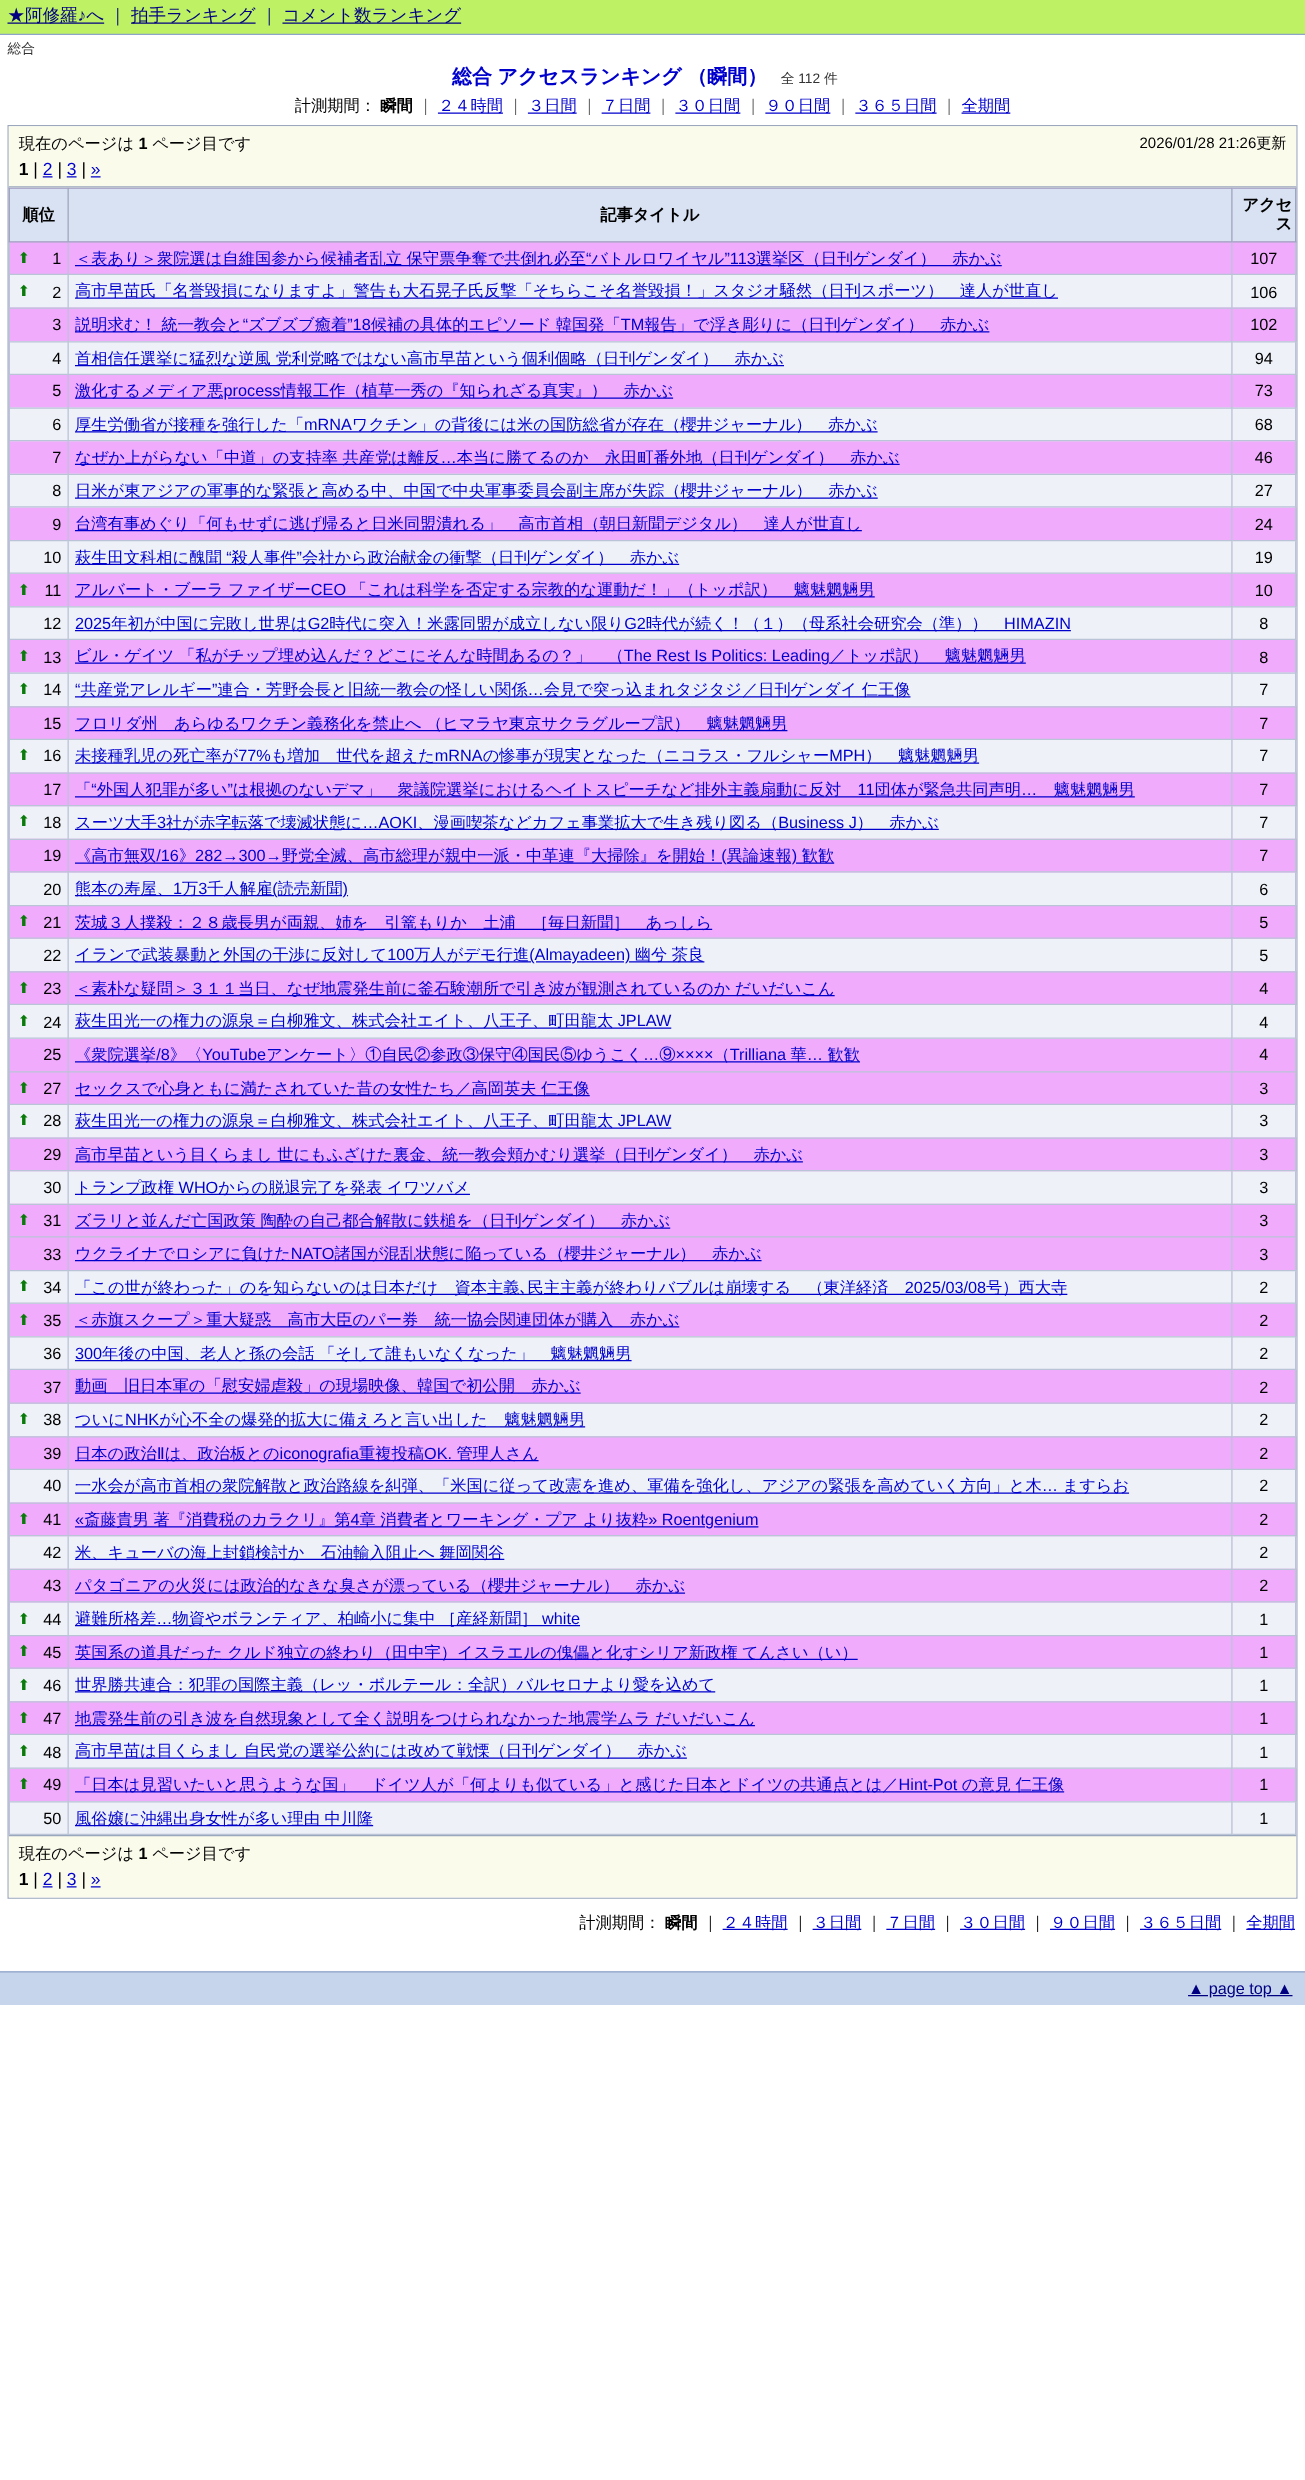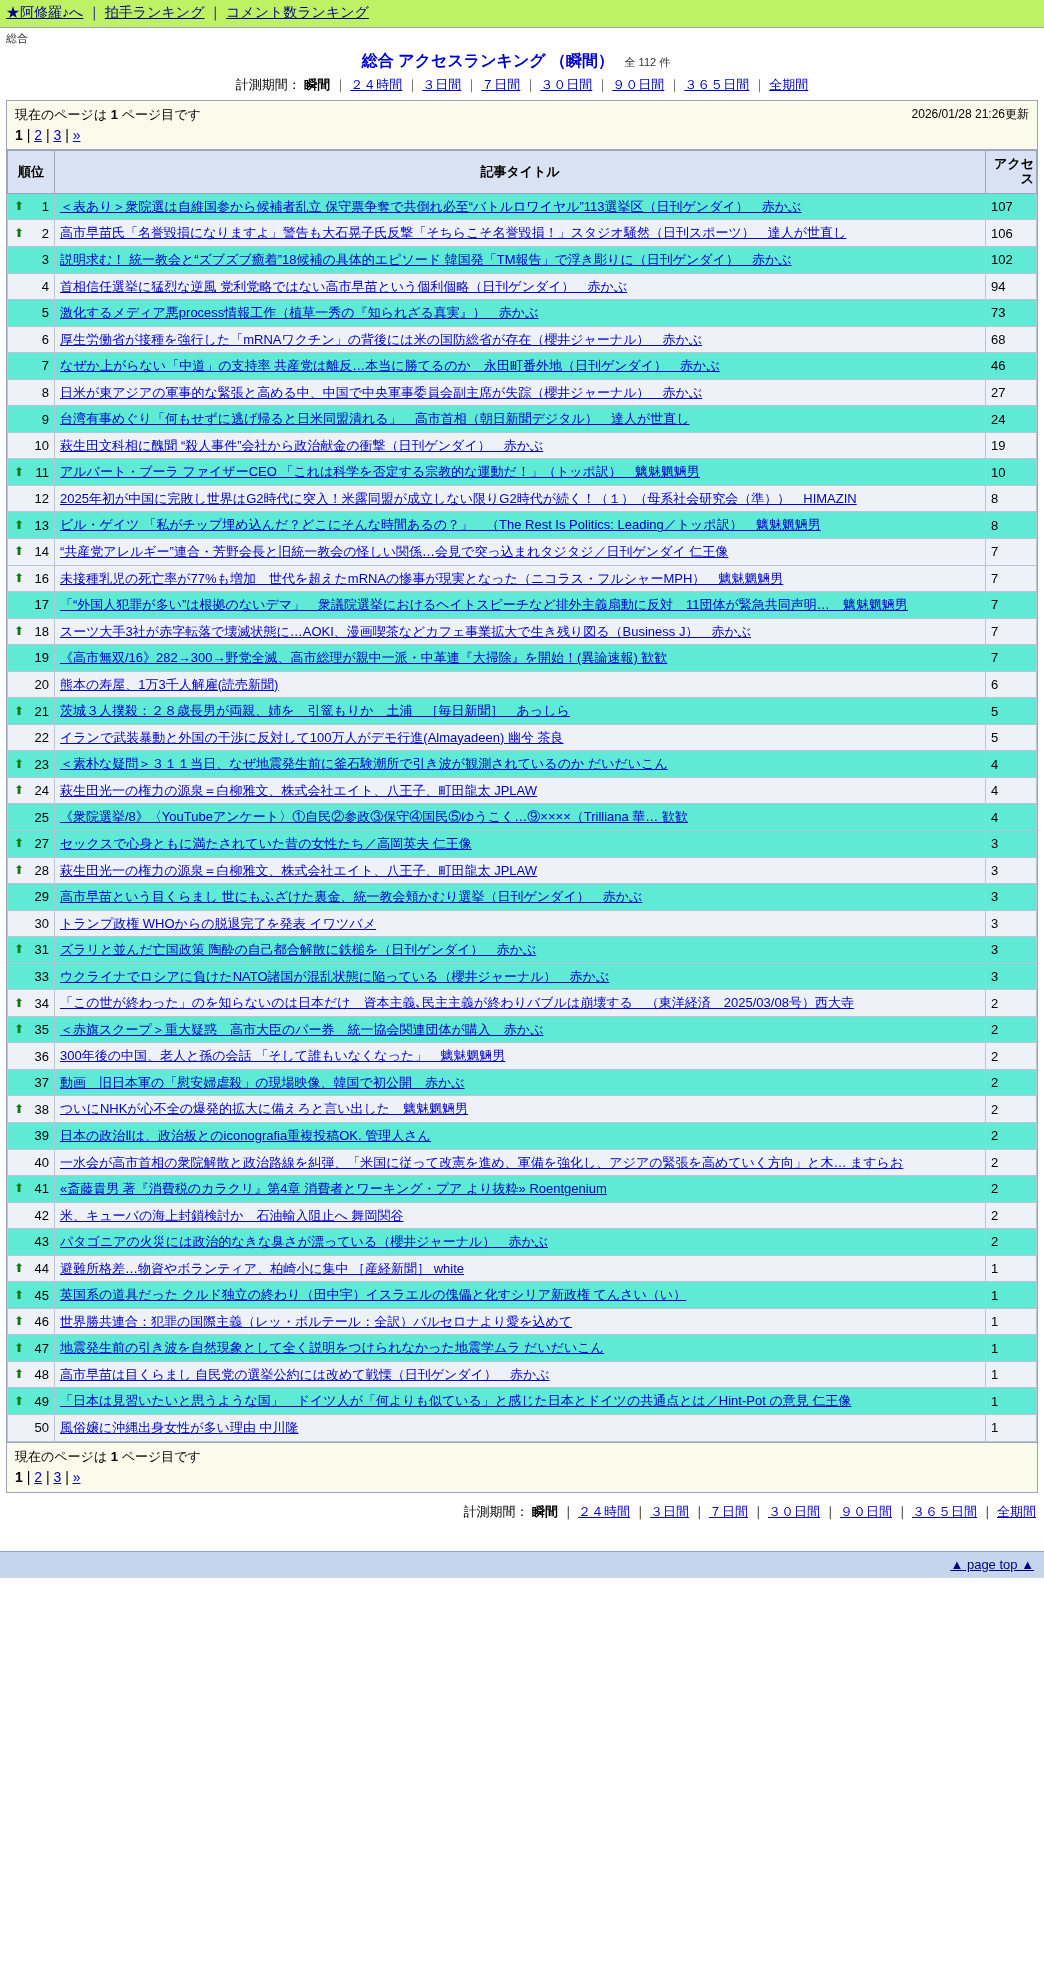--- a/index.html
+++ b/index.html
@@ -78,21 +78,21 @@
   .pager {
     font-size: 14px;
     padding-top: 3px;
   }
   .pager b { color: #000; }
   .pager a { color: #0000cc; }
 
   table.rank {
     border-collapse: collapse;
     width: 100%;
-    background: #5eead4;
+    background: #f0abfc;
   }
   table.rank th {
     background: #d9e2f2;
     border: 1px solid #9aa7bd;
     font-size: 13px;
     font-weight: bold;
     color: #000;
     padding: 6px 2px;
   }
   th.c-rank { width: 36px; }
@@ -110,21 +110,21 @@
     padding-right: 6px;
     font-size: 13px;
   }
   td.rank .arrow {
     color: #0a7a0a;
     font-size: 12px;
     float: left;
     margin-left: 1px;
   }
   td.acc {
-    text-align: left;
+    text-align: center;
     width: 40px;
     padding-right: 6px;
     white-space: nowrap;
   }
   td.title {
     line-height: 1.35;
   }
   td.title a { color: #0000cc; }
   tr.alt td { background: #eef1f8; }
 
@@ -279,20 +279,25 @@
         <tr>
           <td class="rank"><span class="arrow">⬆</span><span>13</span></td>
           <td class="title"><a href="#">ビル・ゲイツ 「私がチップ埋め込んだ？どこにそんな時間あるの？」　（The Rest Is Politics: Leading／トッポ訳）　魑魅魍魎男</a></td>
           <td class="acc">8</td>
         </tr>
         <tr class="alt">
           <td class="rank"><span class="arrow">⬆</span><span>14</span></td>
           <td class="title"><a href="#">“共産党アレルギー”連合・芳野会長と旧統一教会の怪しい関係…会見で突っ込まれタジタジ／日刊ゲンダイ 仁王像</a></td>
           <td class="acc">7</td>
         </tr>
+        <tr>
+          <td class="rank"><span>15</span></td>
+          <td class="title"><a href="#">フロリダ州　あらゆるワクチン義務化を禁止へ （ヒマラヤ東京サクラグループ訳）　魑魅魍魎男</a></td>
+          <td class="acc">7</td>
+        </tr>
         <tr class="alt">
           <td class="rank"><span class="arrow">⬆</span><span>16</span></td>
           <td class="title"><a href="#">未接種乳児の死亡率が77%も増加　世代を超えたmRNAの惨事が現実となった（ニコラス・フルシャーMPH）　魑魅魍魎男</a></td>
           <td class="acc">7</td>
         </tr>
         <tr>
           <td class="rank"><span>17</span></td>
           <td class="title"><a href="#">「“外国人犯罪が多い”は根拠のないデマ」　衆議院選挙におけるヘイトスピーチなど排外主義扇動に反対　11団体が緊急共同声明…　魑魅魍魎男</a></td>
           <td class="acc">7</td>
         </tr>

